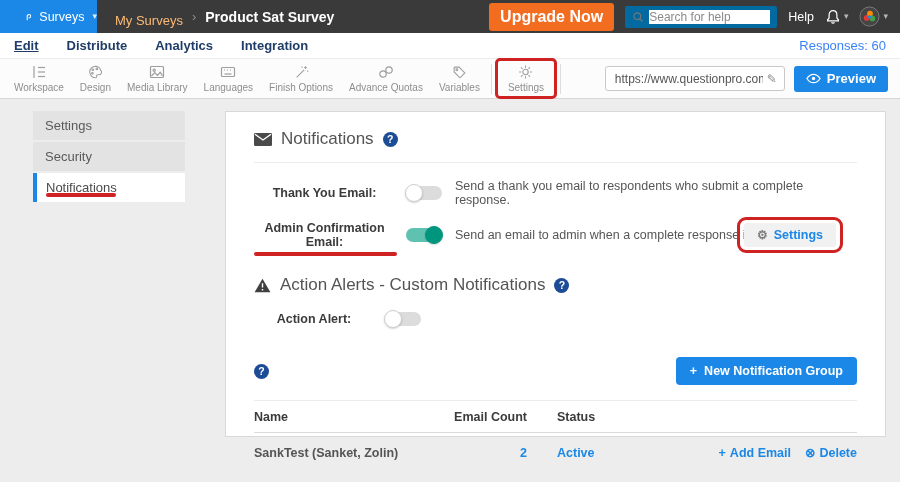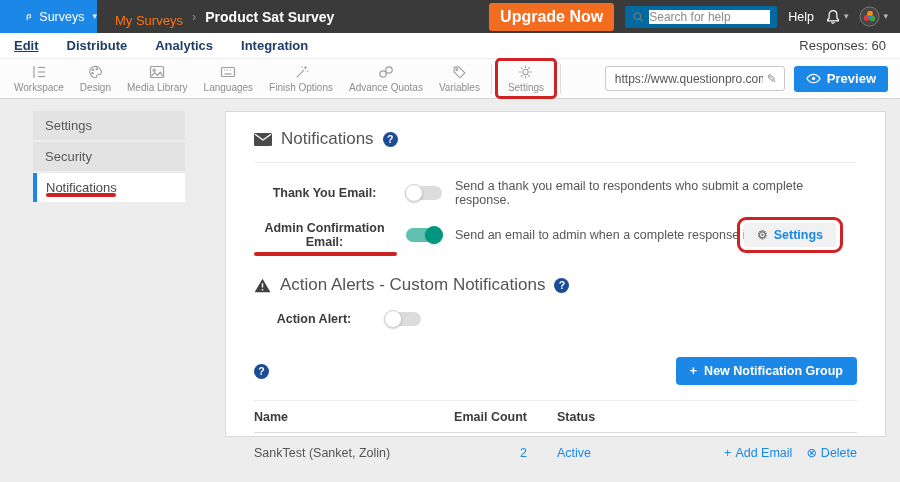--- a/index.html
+++ b/index.html
@@ -6,36 +6,36 @@
   body { font-family:"Liberation Sans", sans-serif; background:#ededed; }
   .app { position:relative; width:900px; height:482px; overflow:hidden; background:#ededed; }
 
   
   .topbar { height:33px; background:#3a3a3a; display:flex; align-items:center; }
   .logo-area { width:97px; height:33px; background:#1b87e6; display:flex; align-items:center; gap:8px; padding-left:26px; cursor:pointer; }
   .surveys-label { color:#fff; font-size:12.5px; }
   .caret { color:rgba(255,255,255,.85); font-size:9px; line-height:1; }
   .caret.gray { color:#b5b5b5; }
   .breadcrumb { display:flex; align-items:center; gap:9px; margin-left:18px; }
-  .crumb-parent { color:#f97316; font-size:13px; cursor:pointer;margin-top:8px; }
+  .crumb-parent { color:#fdba74; font-size:13px; cursor:pointer;margin-top:8px; }
   .crumb-sep { color:#8f8f8f; font-size:13px; }
   .crumb-current { color:#fff; font-size:14px; font-weight:600; }
   .topbar-right { margin-left:auto; display:flex; align-items:center; gap:11px; padding-right:12px; }
   .upgrade-btn { background:#f36d21; color:#fff; font-size:16px; font-weight:700; padding:5px 11px; border-radius:3px; border:0; cursor:pointer; }
   .help-search { background:#0369a1; border-radius:2px; width:152px; height:22px; display:flex; align-items:center; gap:5px; padding:0 7px; }
   .help-search input { border:0; outline:0; flex:1; min-width:0; font-size:12px; color:#444; font-family:inherit; }
   .help-search input::placeholder { color:#8a8a8a; }
   .help-label { color:#fff; font-size:12.5px; cursor:pointer; }
   .icon-group { display:flex; align-items:center; gap:3px; cursor:pointer; }
 
   
   .navrow { height:26px; background:#fff; display:flex; align-items:center; padding:0 14px; border-bottom:1px solid #ececec; }
   .nav-tab { font-size:13px; font-weight:600; color:#1f3d68; margin-right:28px; cursor:pointer; }
   .nav-tab.active { text-decoration:underline; }
-  .responses { margin-left:auto; color:#404040; font-size:13px; cursor:pointer; }
+  .responses { margin-left:auto; color:#3b82f6; font-size:13px; cursor:pointer; }
 
   
   .toolbar { height:40px; background:#fcfcfc; border-bottom:1px solid #d6d6d6; display:flex; align-items:center; padding-left:6px; }
   .tb-item { height:100%; display:flex; flex-direction:column; align-items:center; justify-content:center; gap:2px; padding:0 8px; cursor:pointer; }
   .tb-item svg { stroke:#9e9e9e; fill:none; stroke-width:1.2; }
   .tb-label { font-size:10px; color:#8e8e8e; white-space:nowrap; }
   .tb-divider { width:1px; height:30px; background:#ddd; margin:0 3px; }
   .tb-item.highlight { position:relative; margin:0 5px; }
   .red-frame-toolbar { position:absolute; top:-1px; bottom:-1px; left:-5px; right:-5px; border:3px solid #cf2222; border-radius:5px; pointer-events:none; }
   .toolbar-right { margin-left:auto; display:flex; align-items:center; gap:9px; padding-right:12px; }
@@ -73,21 +73,21 @@
   .gear-glyph { color:#7a7a7a; font-size:12px; }
 
   .section-gap { margin-top:26px; }
   .action-row { margin-top:17px; }
 
   .groups-header { margin-top:31px; display:flex; align-items:center; gap:9px; }
   .new-group-btn { margin-left:auto; background:#1b87e6; color:#fff; border:0; border-radius:4px; padding:7px 14px; font-size:12.5px; font-weight:700; display:flex; align-items:center; gap:7px; cursor:pointer; font-family:inherit; }
 
   .grp-table { margin-top:15px; }
   .thead { display:flex; align-items:center; border-top:1px solid #ececec; border-bottom:1px solid #dcdcdc; padding:9px 0 8px; font-size:12.5px; font-weight:700; color:#3b3b3b; }
-  .trow { display:flex; align-items:center; padding:12px 0; font-size:12.5px; color:#555; }
+  .trow { display:flex; align-items:center; padding:12px 0; font-size:12.5px; color:#555;font-weight:bold; }
   .col-name { flex:1; }
   .col-count { width:85px; text-align:right; }
   .col-status { width:150px; padding-left:30px; }
   .col-actions { width:180px; display:flex; justify-content:flex-end; gap:14px; }
   .blue-link { color:#1b87e6; cursor:pointer; text-decoration:none; display:inline-flex; align-items:center; gap:4px; }
 </style>
 </head>
 <body>
 
 <div class="app">

